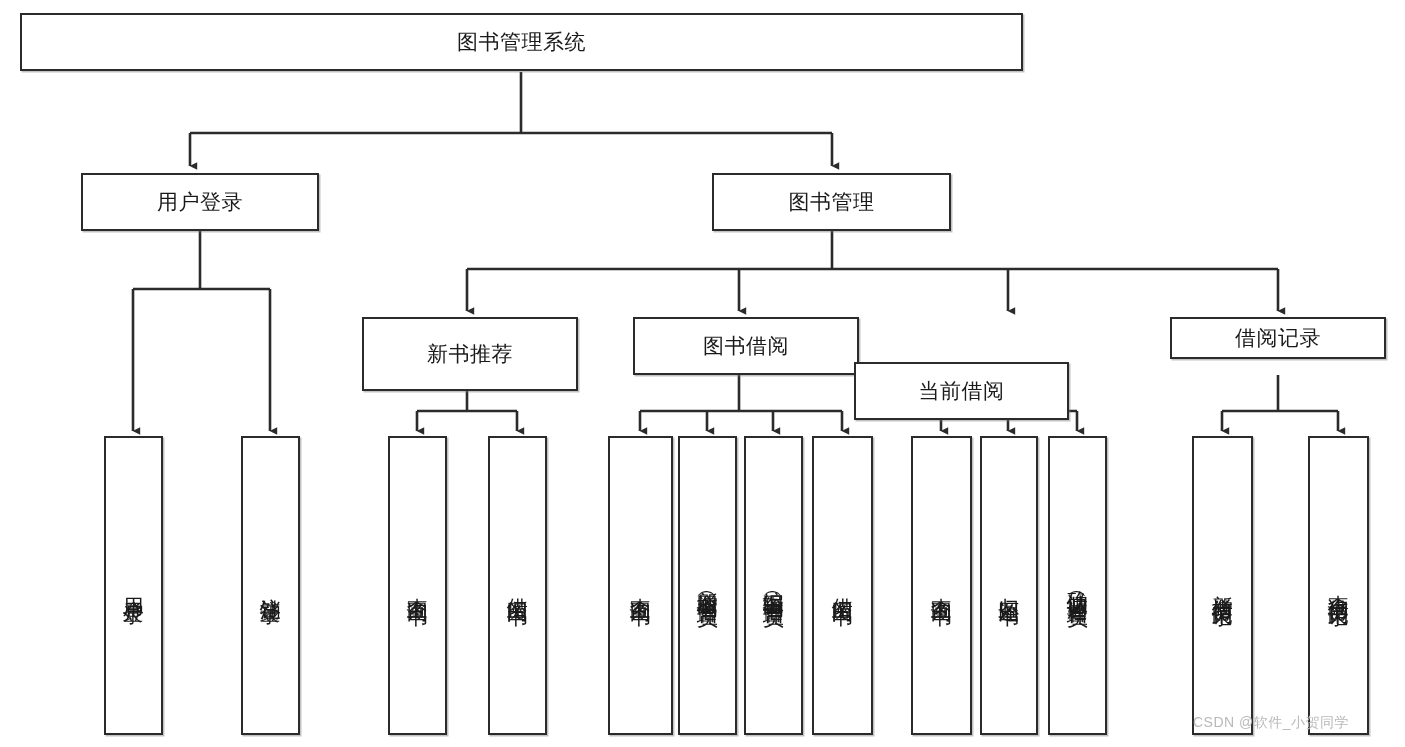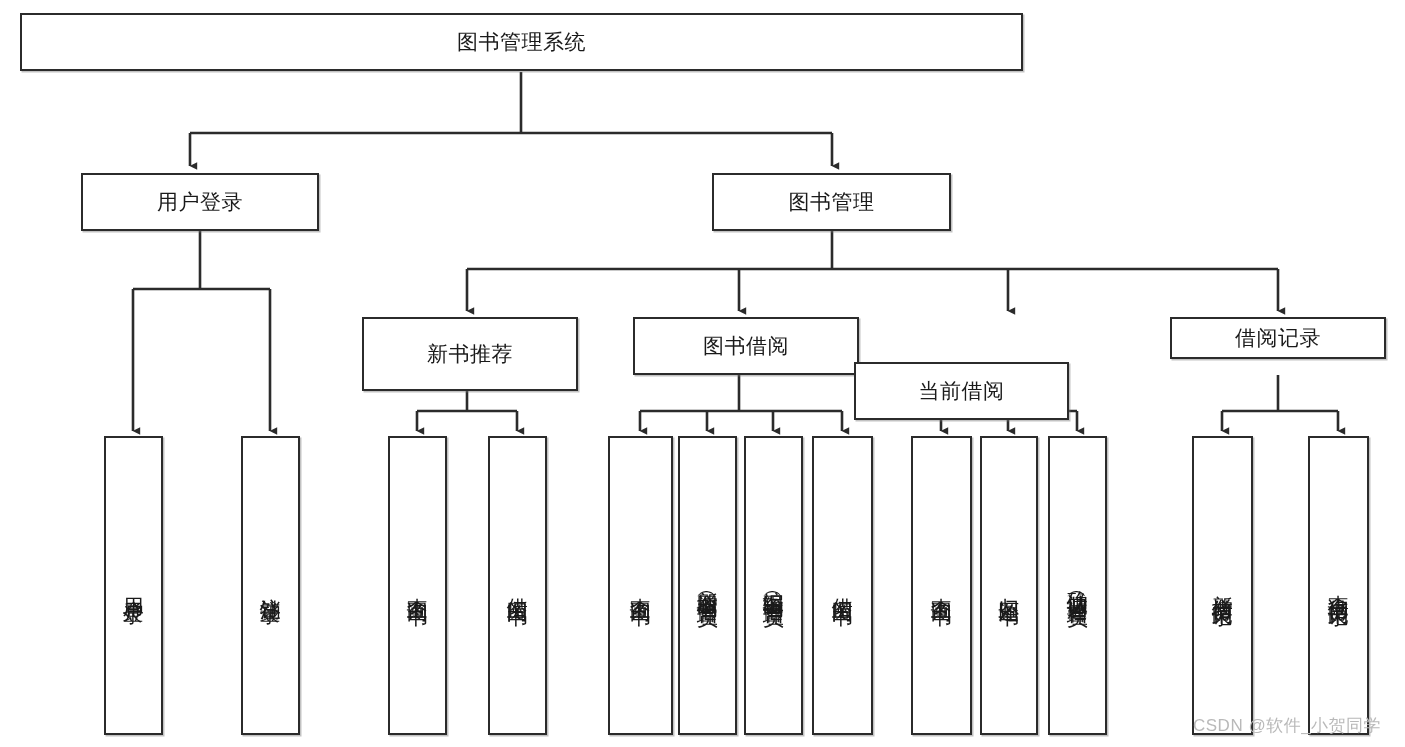--- a/index.html
+++ b/index.html
@@ -47,21 +47,21 @@
   .node.vert .lbl {
     font-size: 21px;
     writing-mode: vertical-rl;
     text-orientation: upright;
     letter-spacing: 2.5px;
     white-space: pre;
   }
   .watermark {
     position: absolute;
     color: #b9b9b9;
-    font-size: 17px;
+    font-size: 14px;
     letter-spacing: 0.5px;
     white-space: pre;
     pointer-events: none;
   }
 </style>
 </head>
 <body>
 
 <div id="canvas">
 

